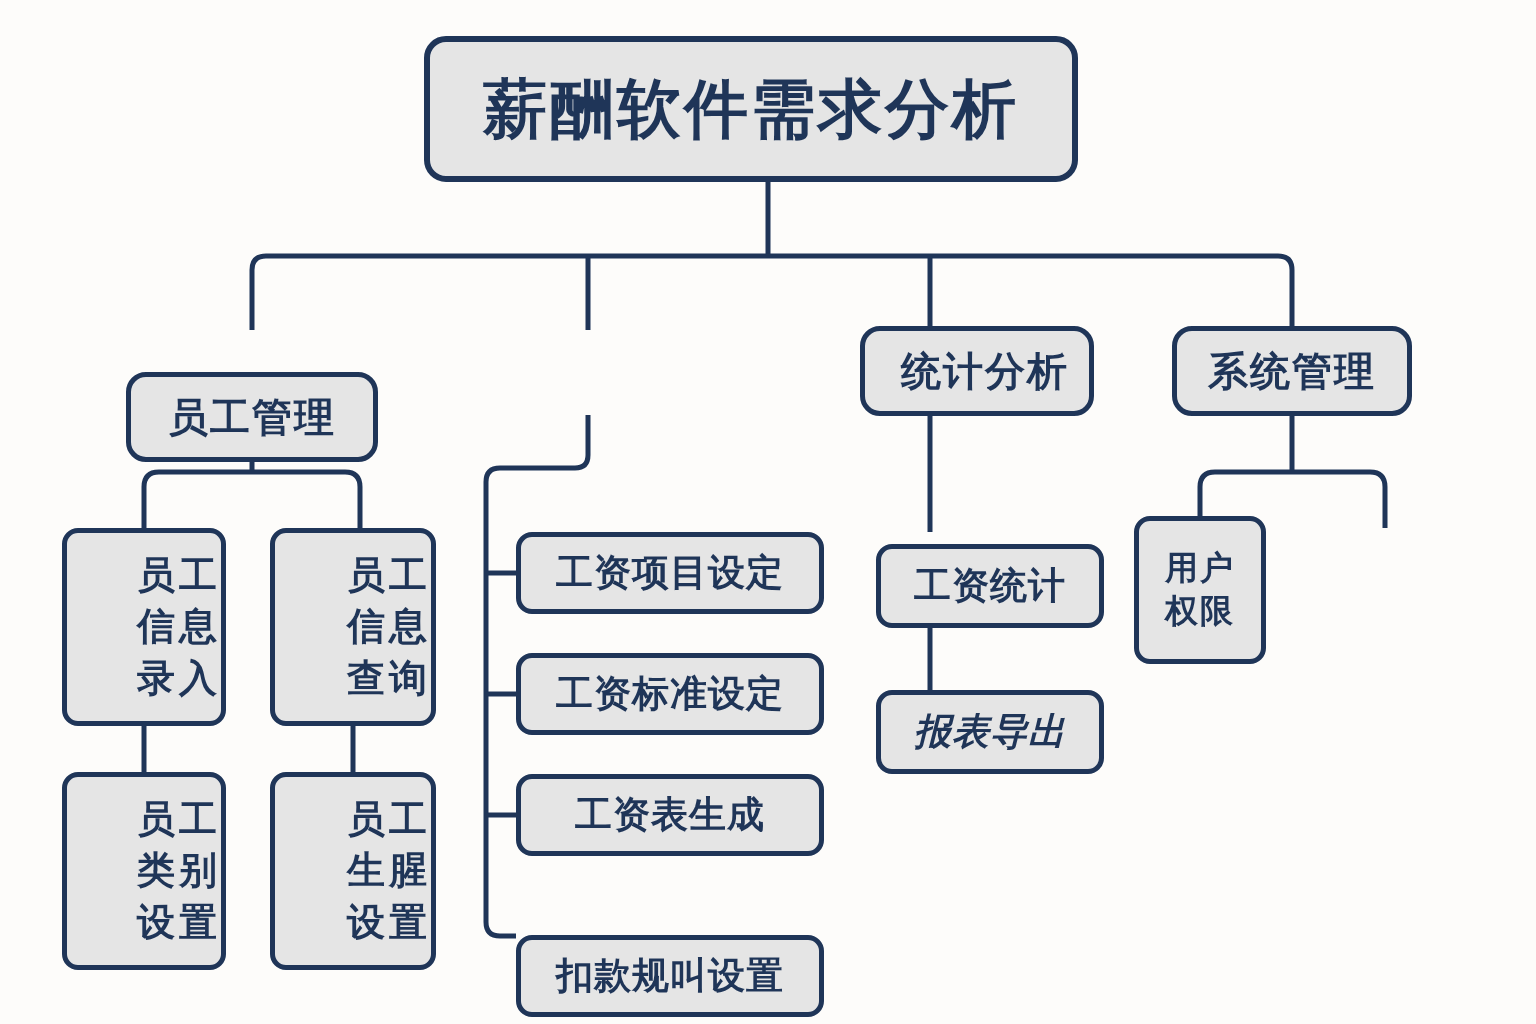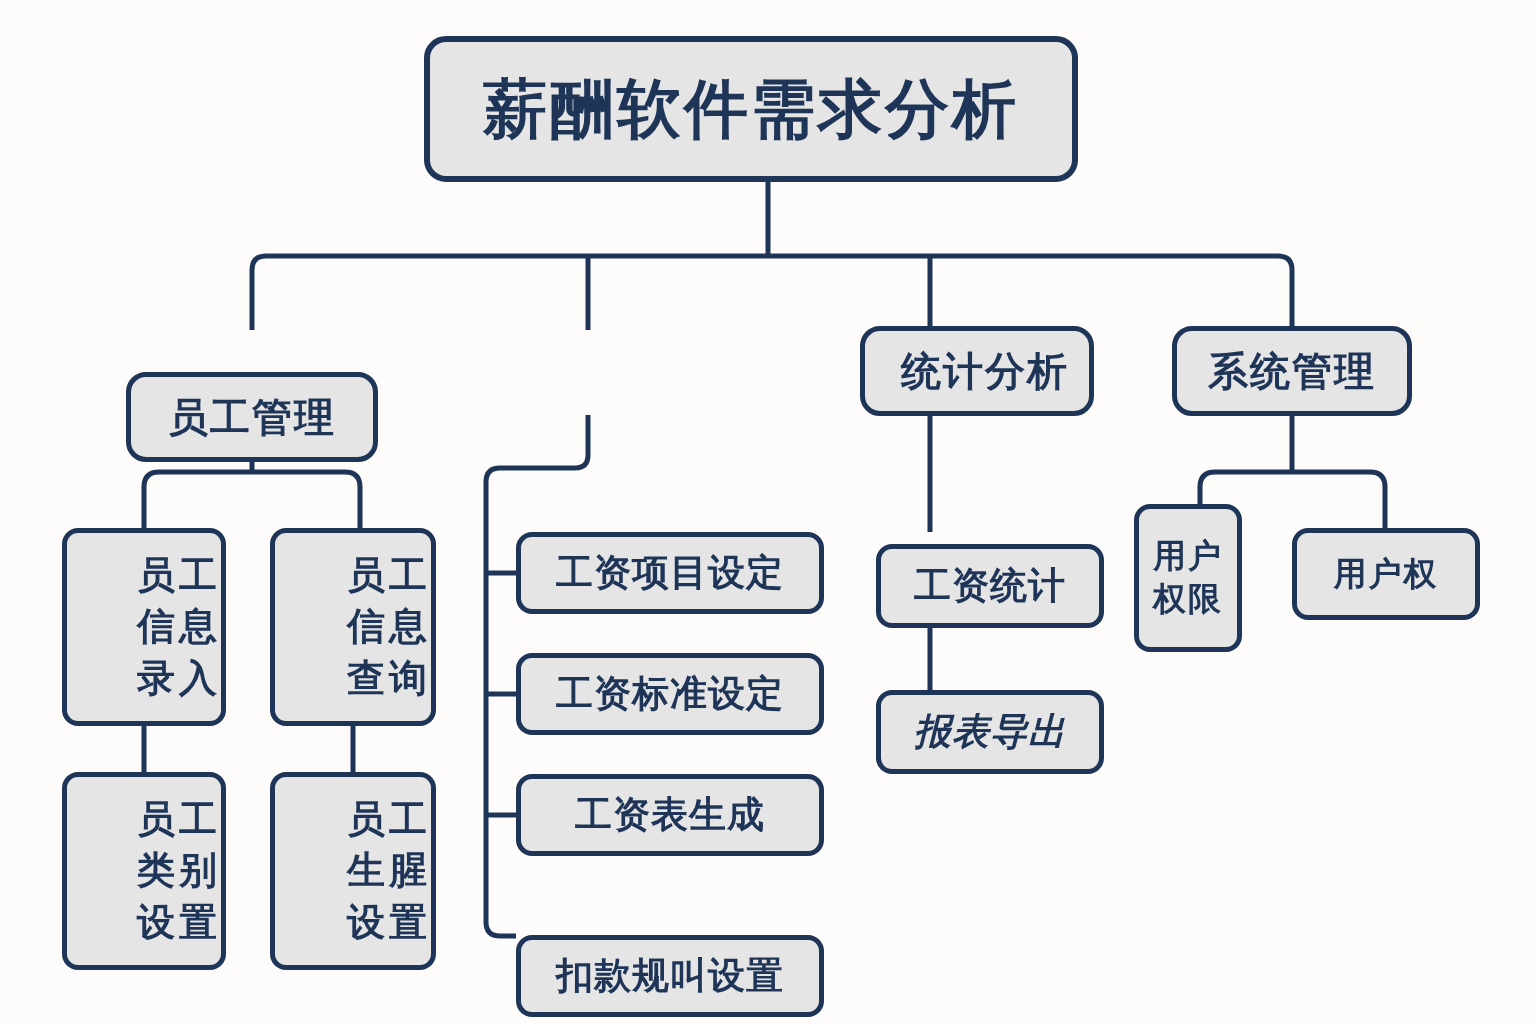--- a/index.html
+++ b/index.html
@@ -165,22 +165,19 @@
   </div>
 
   <div class="node lvl3" style="left:876px; top:544px; width:228px; height:84px;">
     <span>工资统计</span>
   </div>
 
   <div class="node lvl3" style="left:876px; top:690px; width:228px; height:84px;font-style:italic;">
     <span>报表导出</span>
   </div>
 
-  <div class="node lvl3 small" style="left:1134px; top:504px; width:108px; height:148px;">
+  <div class="node lvl3 small" style="left:1134px; top:516px; width:132px; height:148px;">
     <span>用户
 权限</span>
   </div>
 
-  <div class="node lvl3 small" style="left:1292px; top:528px; width:188px; height:92px;">
-    <span>用户权</span>
-  </div>
 
 </div>
 
 </body></html>

